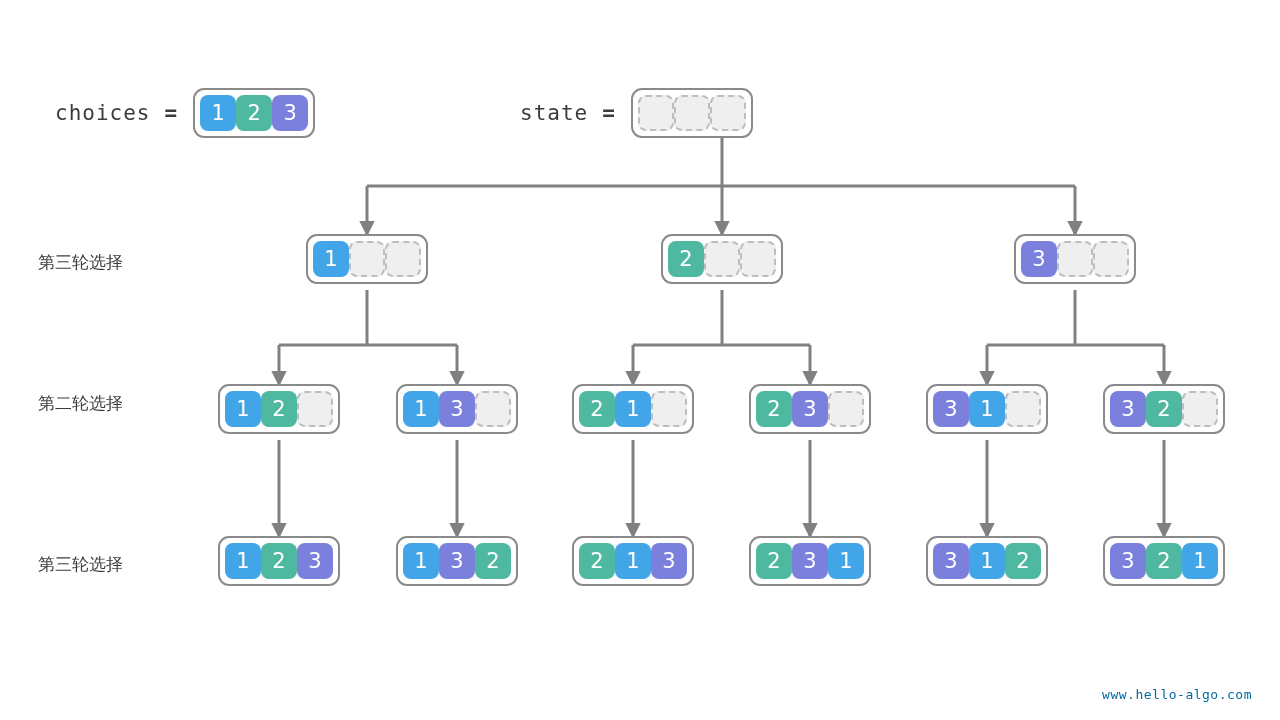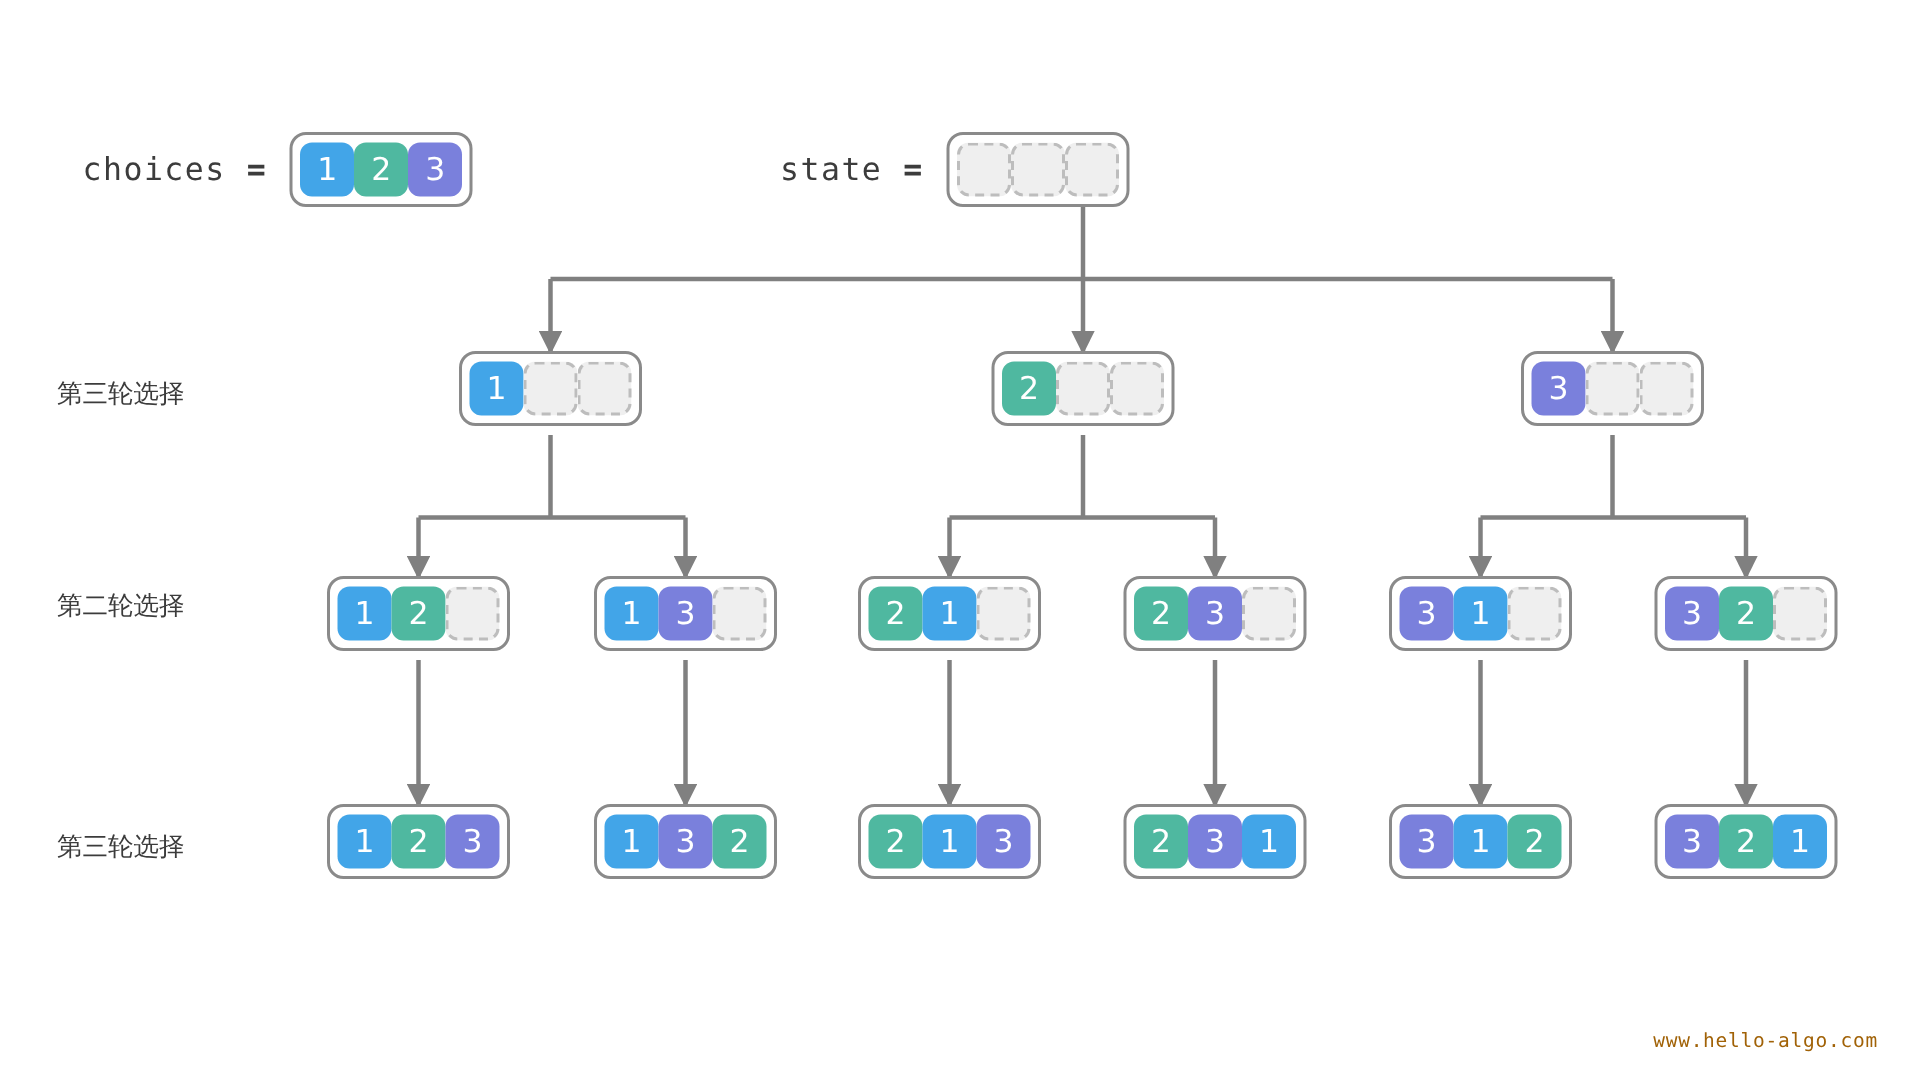--- a/index.html
+++ b/index.html
@@ -101,21 +101,21 @@
     z-index: 2;
   }
 
   
   #watermark {
     position: absolute;
     right: 28px;
     bottom: 18px;
     font-family: "DejaVu Sans Mono", "Liberation Mono", monospace;
     font-size: 13px;
-    color: #a16207;
+    color: #0369a1;
     letter-spacing: 0.5px;
     z-index: 2;
   }
 </style>
 </head>
 <body>
 
 <div id="diagram-root">
 
   <svg id="connector-layer" viewBox="0 0 1280 720" width="1280" height="720" xmlns="http://www.w3.org/2000/svg">

